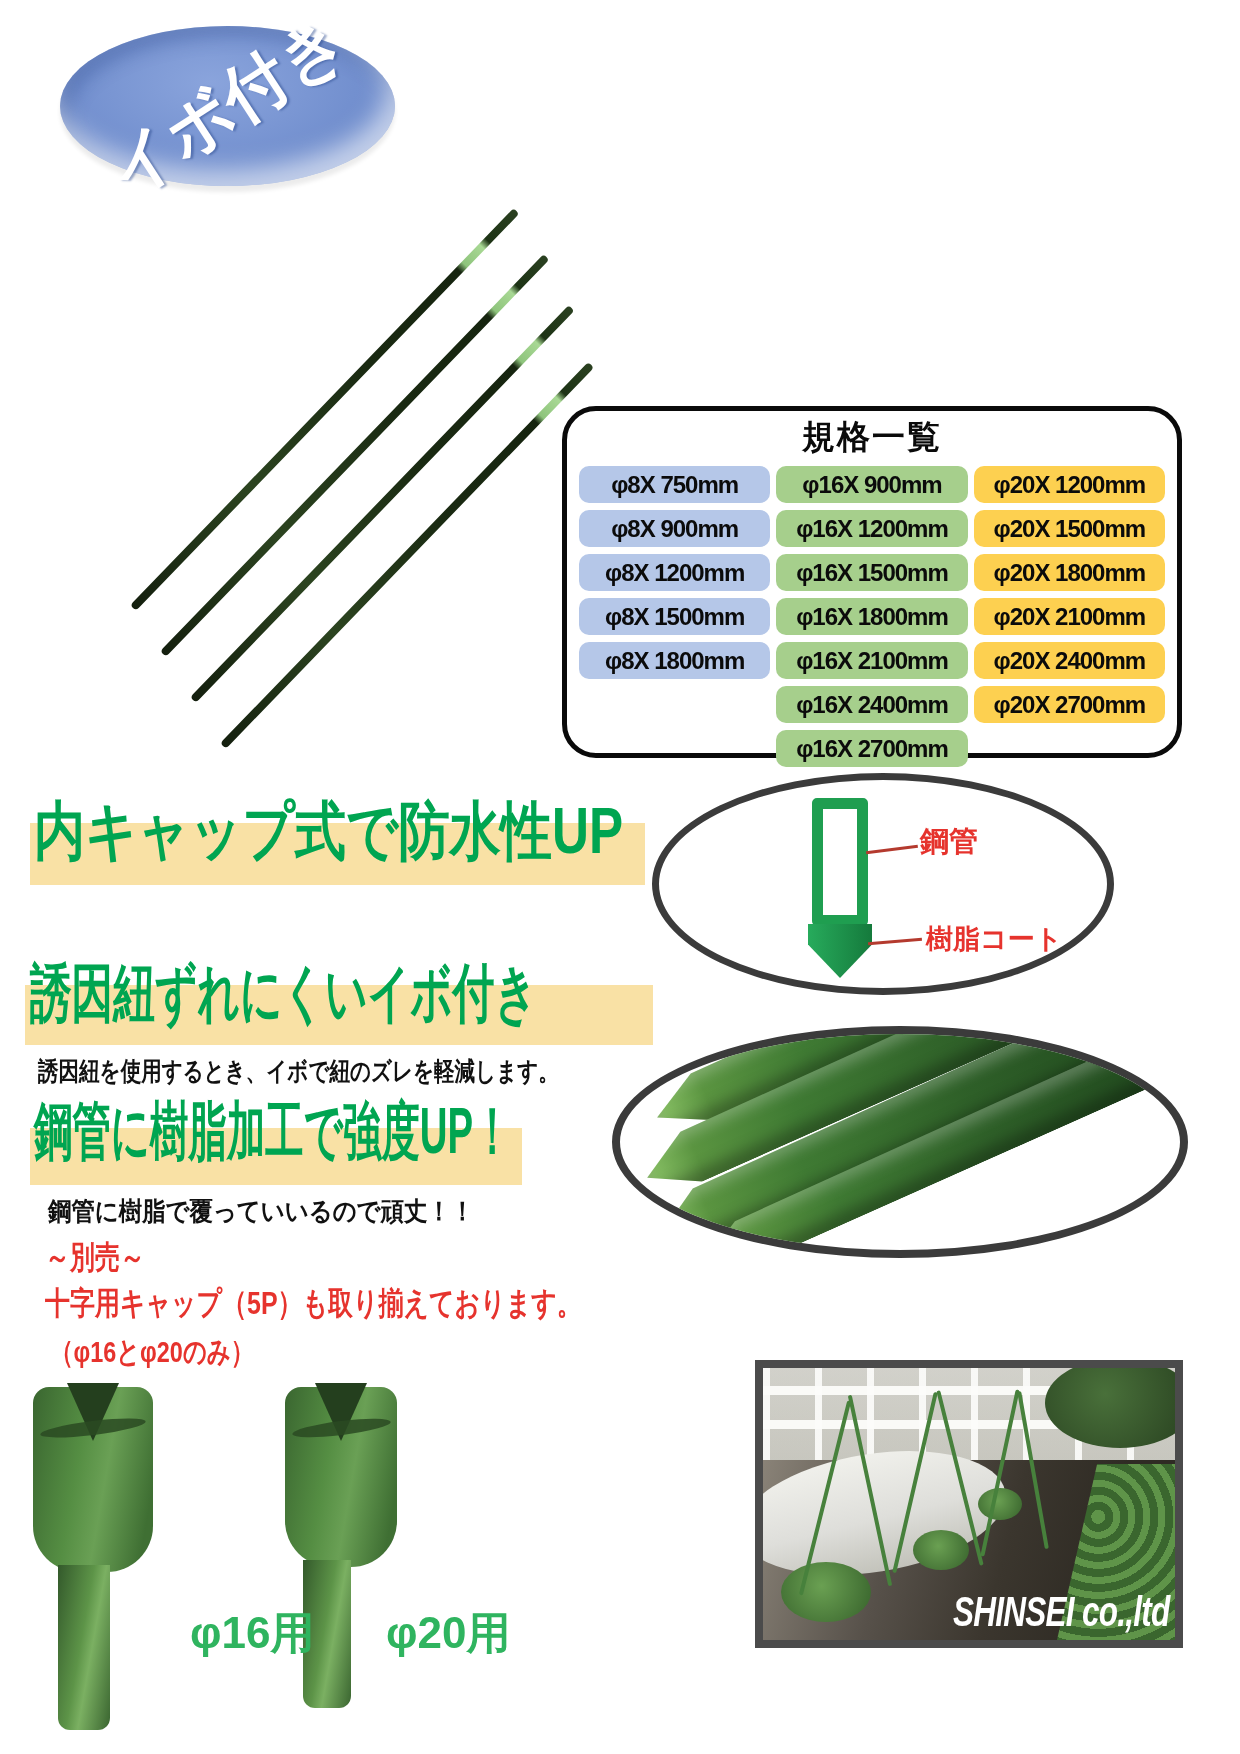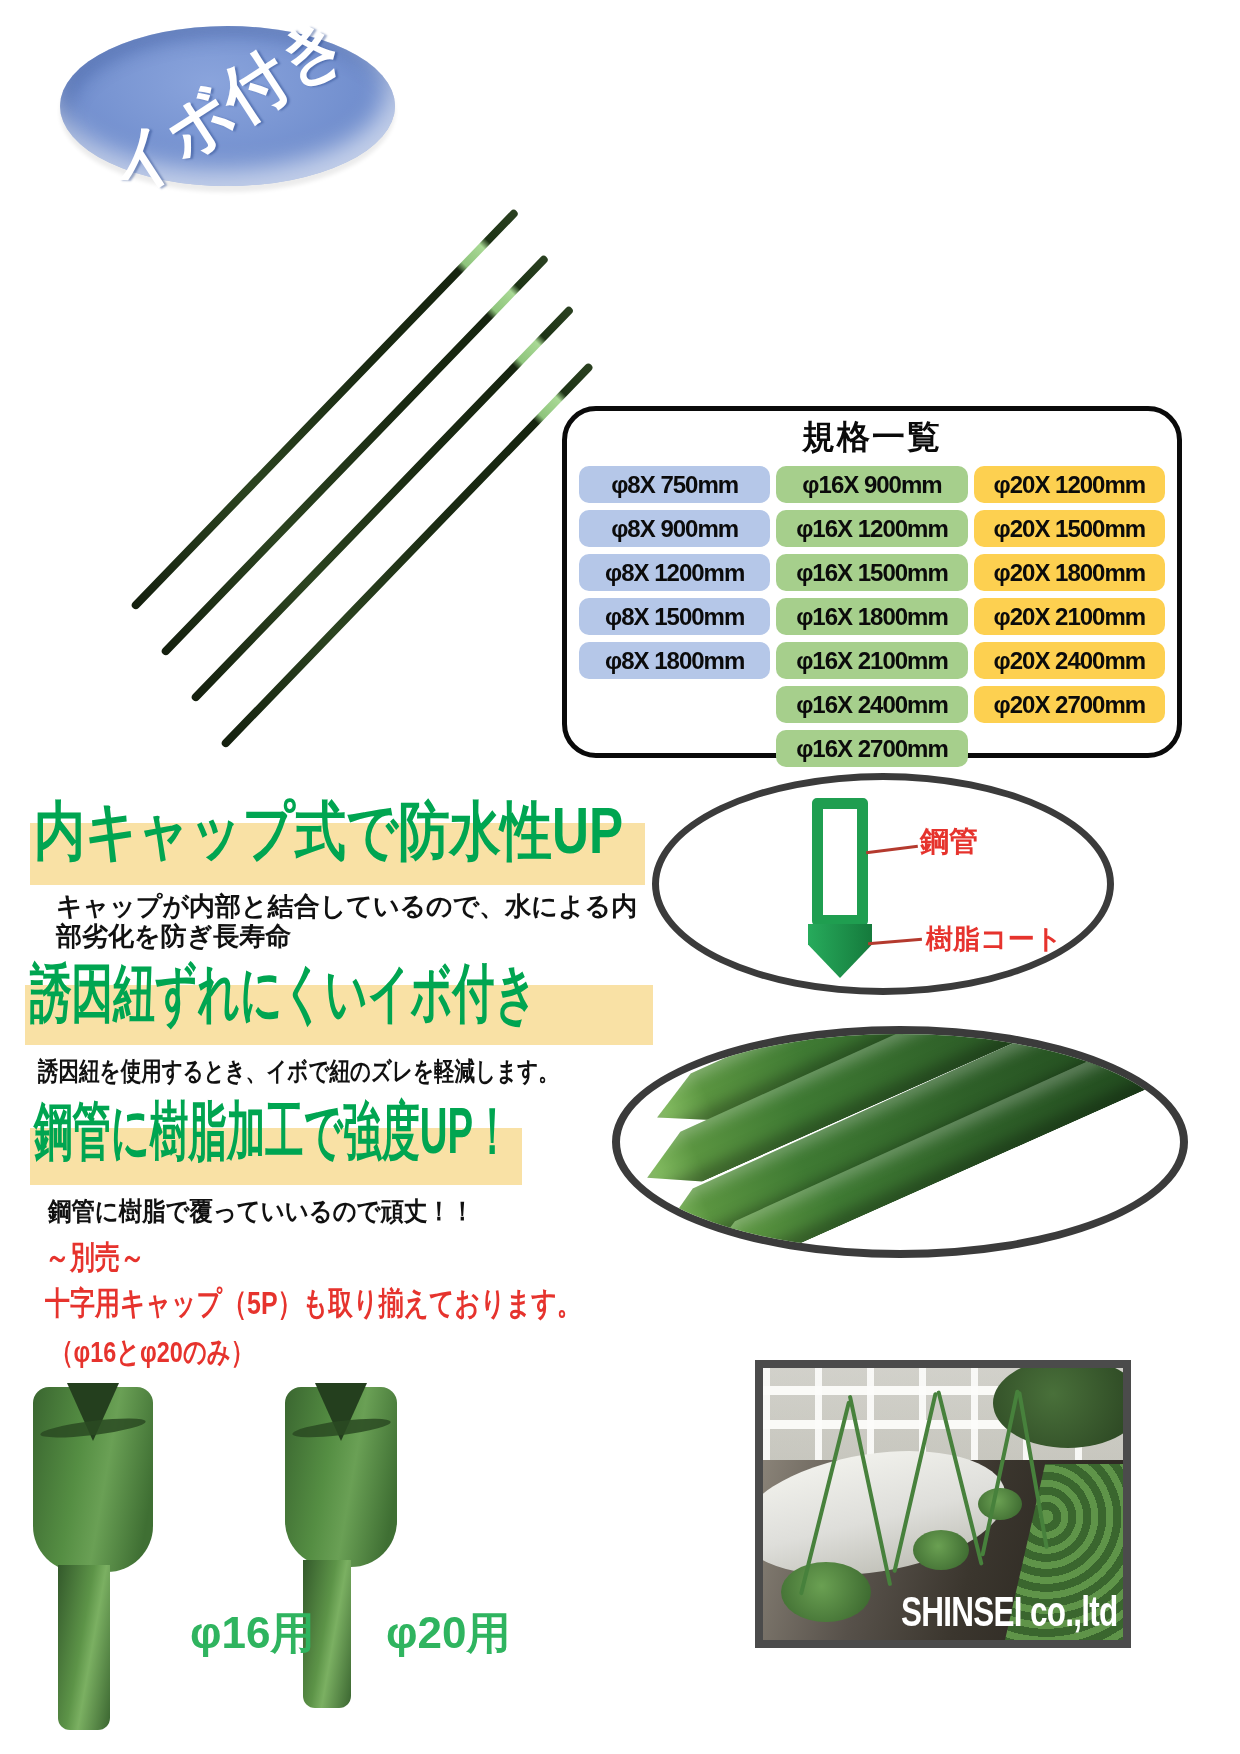--- a/index.html
+++ b/index.html
@@ -104,22 +104,22 @@
   .cap20-head{left:285px;top:1387px;width:112px;height:180px;}
   .cap-stem{position:absolute;background:linear-gradient(100deg,#33592b 0%,#5d9448 45%,#7bb062 60%,#3a6530 100%);
             border-radius:0 0 12px 12px;}
   .cap16-stem{left:58px;top:1565px;width:52px;height:165px;}
   .cap20-stem{left:303px;top:1560px;width:48px;height:148px;}
   .cap-label{position:absolute;color:#2fb45f;font-size:44px;font-weight:bold;white-space:nowrap;}
   .cl16{left:146px;top:1604px;margin-left:44px;}
   .cl20{left:386px;top:1604px;}
 
   
-  .garden{position:absolute;left:755px;top:1360px;width:376px;height:288px;border:8px solid #4b4b4b;
-          background:#a16207;overflow:hidden;box-sizing:border-box;}
+  .garden{position:absolute;left:755px;top:1360px;width:428px;height:288px;border:8px solid #4b4b4b;
+          background:#a16207;overflow:hidden;box-sizing:border-box;font-style:italic;}
   .g-soil{position:absolute;left:0;top:88px;right:0;bottom:0;
           background:linear-gradient(105deg,#8a8378 0%,#57514a 32%,#3b362e 58%,#2f2b24 80%);}
   .g-fence{position:absolute;left:0;top:0;right:0;height:92px;
            background:repeating-linear-gradient(90deg,rgba(250,250,248,.95) 0 7px,rgba(196,196,188,.35) 7px 52px),
                       linear-gradient(#d9d8d2,#c9c8c0);}
   .g-rail{position:absolute;left:0;right:0;height:9px;background:rgba(252,252,250,.95);}
   .g-rail1{top:18px;} .g-rail2{top:52px;}
   .g-bush{position:absolute;right:-20px;top:-10px;width:150px;height:90px;border-radius:50%;
           background:radial-gradient(circle at 40% 40%,#49703a,#263e1e);}
   .g-tunnel{position:absolute;left:-24px;top:86px;width:268px;height:118px;border-radius:50%;
@@ -177,24 +177,20 @@
         <div class="pill c-yellow">φ20X 1800mm</div>
         <div class="pill c-yellow">φ20X 2100mm</div>
         <div class="pill c-yellow">φ20X 2400mm</div>
         <div class="pill c-yellow">φ20X 2700mm</div>
       </div>
     </div>
   </div>
 
   <div class="band band1"></div>
   <div class="f-head fh1">内キャップ式で防水性UP</div>
-  <div class="f-body fb1">
-    <div>キャップが内部と結合しているので、水による内</div>
-    <div>部劣化を防ぎ長寿命</div>
-  </div>
 
   <div class="band band2"></div>
   <div class="f-head fh2">誘因紐ずれにくいイボ付き</div>
   <div class="f-body fb2">誘因紐を使用するとき、イボで紐のズレを軽減します。</div>
 
   <div class="band band3"></div>
   <div class="f-head fh3">鋼管に樹脂加工で強度UP！</div>
   <div class="f-body fb3">鋼管に樹脂で覆っていいるので頑丈！！</div>
 
   <div class="red-note rn1">～別売～</div>

